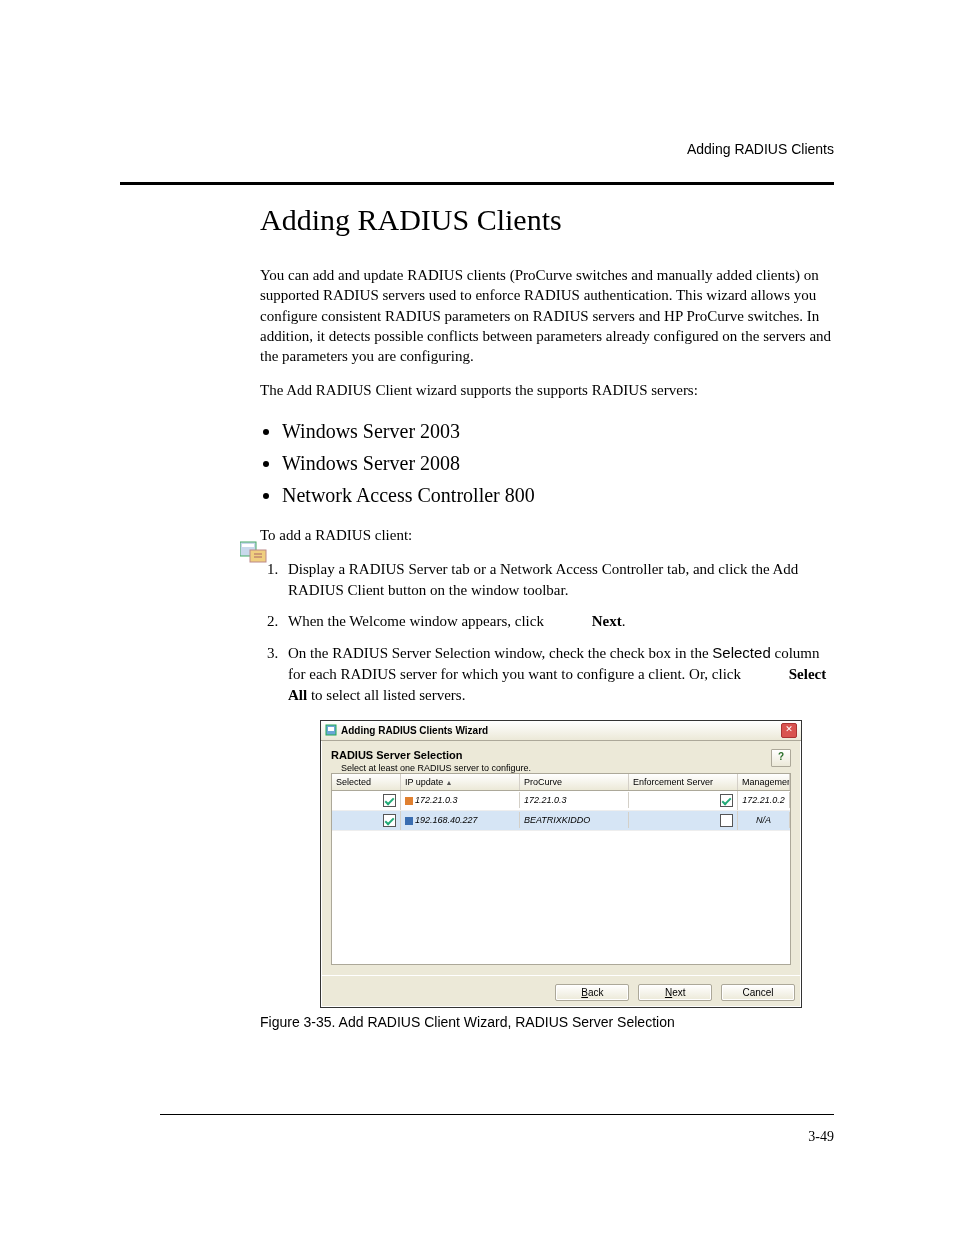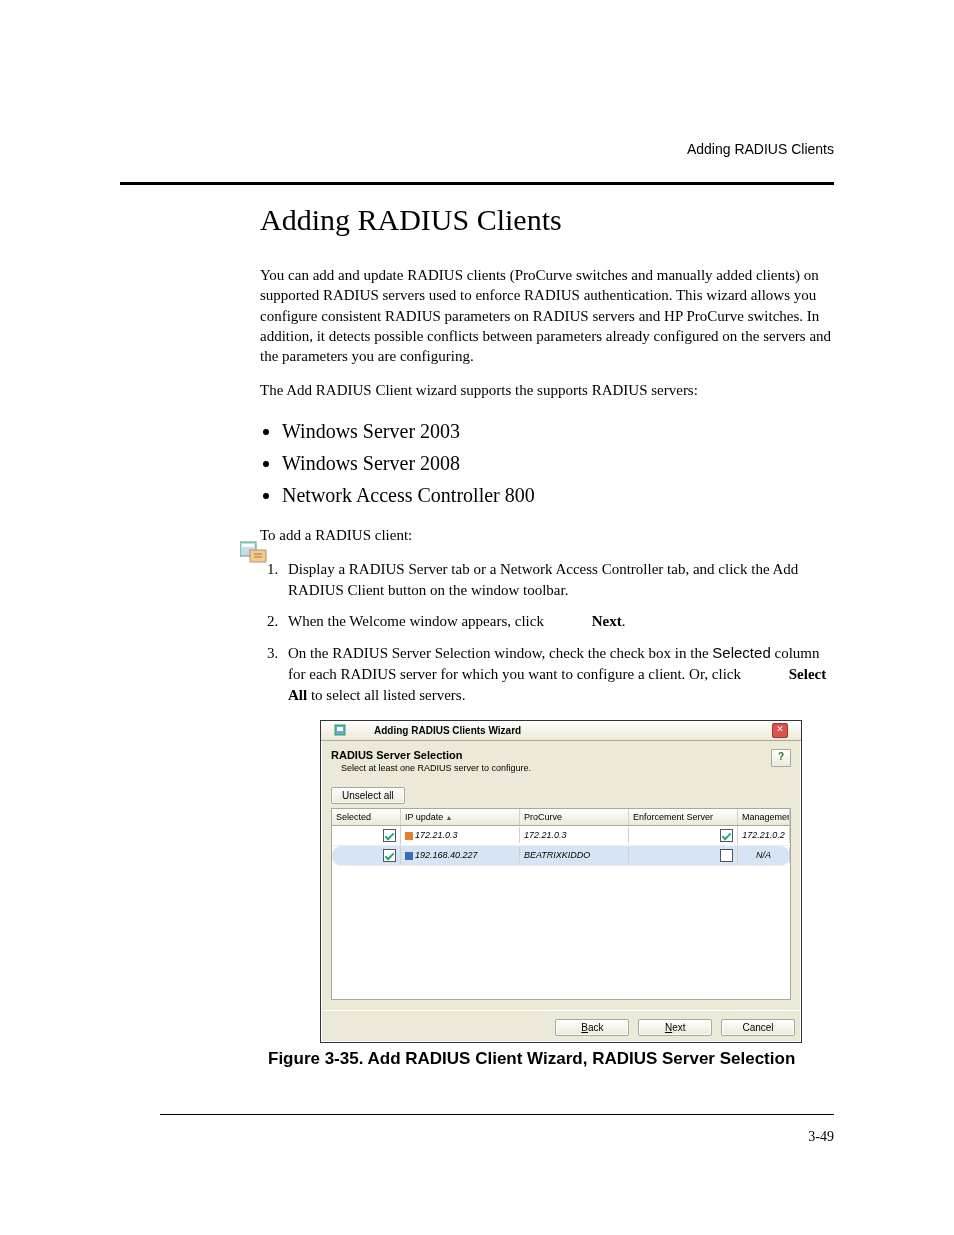--- a/index.html
+++ b/index.html
@@ -93,22 +93,21 @@
     font-family: Tahoma, Arial, sans-serif;
     font-size: 10px;
     color: #000;
     box-shadow: 0 0 0 1px #fff inset;
   }
   .wizard-titlebar {
     background: linear-gradient(#fff,#ece9d8);
     border-bottom: 1px solid #aca899;
     display: flex;
     align-items: center;
-    padding: 2px 13px;
-    gap: 24px;
+    padding: 2px 4px;
   }
   .wizard-titlebar .win-icon {
     width: 12px; height: 12px;
     display:inline-flex;align-items:center;justify-content:center;
     margin-right:4px;
   }
   .wizard-titlebar .title { font-weight: bold; flex:1; font-size:10px;}
   .wizard-titlebar .close {
     width:14px;height:13px;
     background:#d9534f;
@@ -161,39 +160,39 @@
     overflow:hidden;
     white-space:nowrap;
   }
   .col-sel{width:60px;text-align:left;}
   .col-ip{width:110px;}
   .col-host{width:100px;}
   .col-enf{width:100px;}
   .col-mgmt{flex:1;}
   .grid-rows { font-size:9px;}
   .grid-row { display:flex; border-bottom:1px solid #eee; align-items:center;font-style:italic;}
-  .grid-row.selected { background:#d6e5f5;border-radius:9px;}
+  .grid-row.selected { background:#d6e5f5;}
   .cb {
     display:inline-block;width:11px;height:11px;border:1px solid #555;background:#fff;position:relative;vertical-align:middle;
   }
   .cb.checked::after{
     content:"";position:absolute;left:1px;top:3px;width:7px;height:3px;border-left:2px solid #2a7;border-bottom:2px solid #2a7;transform:rotate(-45deg);
   }
   .sv-icon{display:inline-block;width:8px;height:8px;vertical-align:middle;margin-right:2px;}
   .footer-btns{
     text-align:right;
     padding:8px 6px 6px 6px;
     border-top:1px solid #fff;
   }
   .footer-btns .wiz-btn{ margin-left:6px; min-width:52px; text-align:center;}
   .figure-caption{
     font-family: Arial, sans-serif;
-    font-weight:bold;
-    font-size:17px;
-    margin:6px 0 0 8px;
+    font-weight:normal;
+    font-size:14px;
+    margin:6px 0 0 0;
   }
   .sort-ind{font-size:7px;margin-left:2px;color:#555;}
 </style>
 </head>
 <body>
 
 <div class="page">
   <div class="running-header">
     <div class="plain">Adding RADIUS Clients</div>
   </div>
@@ -234,23 +233,20 @@
       </div>
       <div class="wizard-body">
         <div class="wizard-heading-row">
           <div>
             <div class="wizard-heading">RADIUS Server Selection</div>
             <div class="wizard-sub">Select at least one RADIUS server to configure.</div>
           </div>
           <div class="help-btn">?</div>
         </div>
 
-        <div class="unselect-row">
-          <span class="wiz-btn">Unselect all</span>
-        </div>
 
         <div class="grid">
           <div class="grid-head">
             <div class="gh col-sel">Selected</div>
             <div class="gh col-ip"><span>IP update</span><span class="sort-ind">▲</span></div>
             <div class="gh col-host">ProCurve</div>
             <div class="gh col-enf">Enforcement Server</div>
             <div class="gh col-mgmt">Management Serve...</div>
           </div>
           <div class="grid-rows">

